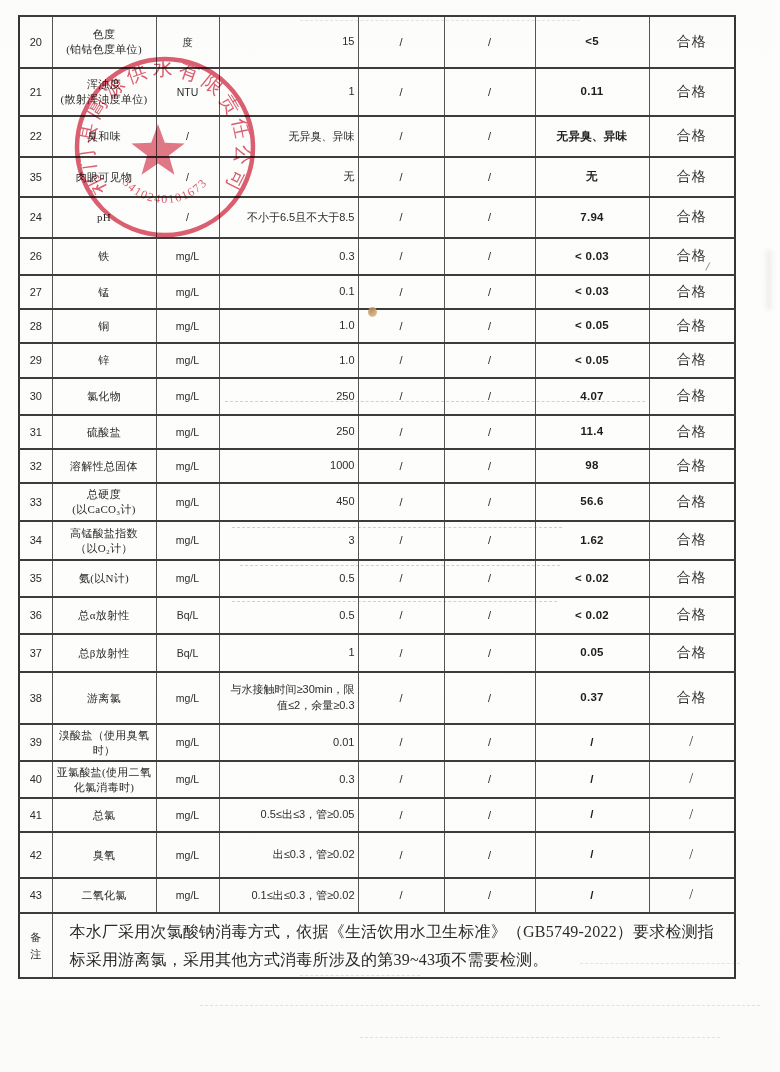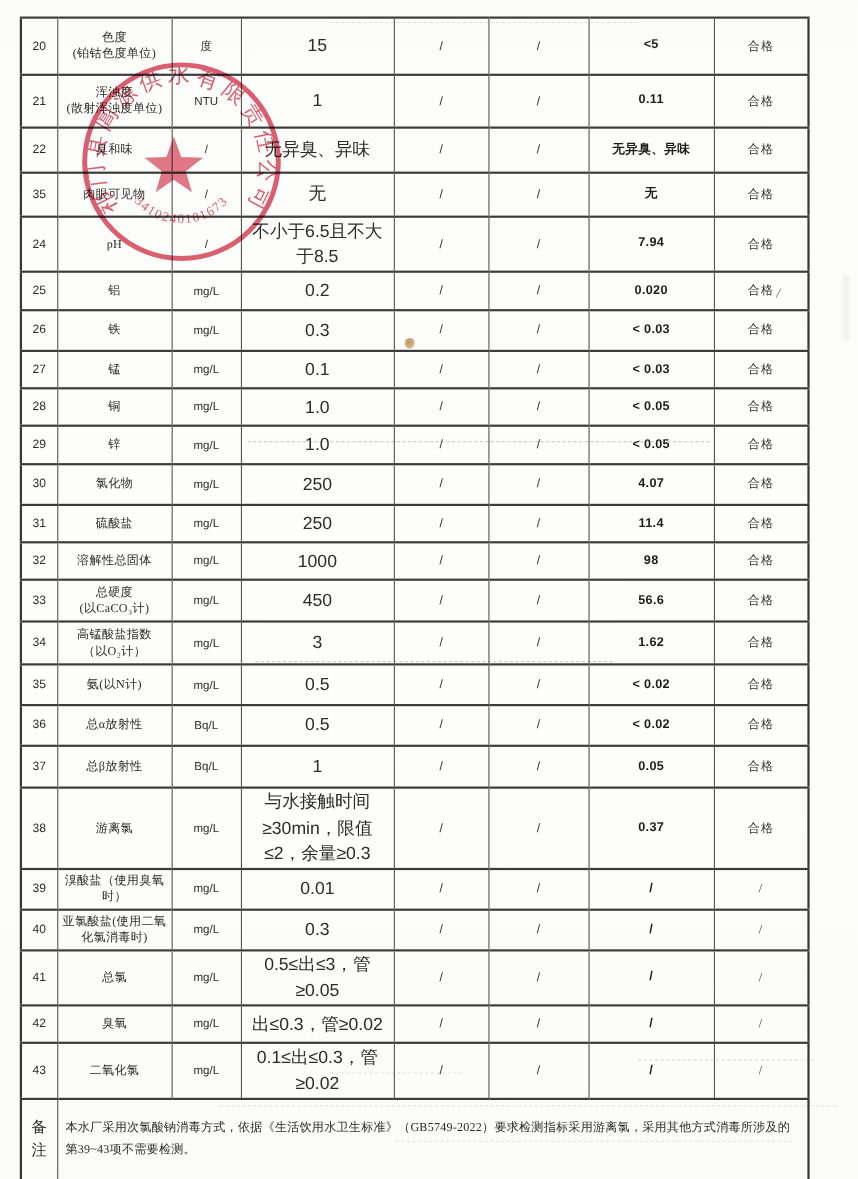--- a/index.html
+++ b/index.html
@@ -19,29 +19,29 @@
   td{
     border-left:1px solid #555;border-right:1px solid #555;
     border-top:2px solid #3c3c3c;border-bottom:2px solid #3c3c3c;
     text-align:center;vertical-align:middle;
     padding:1px 3px;font-size:11px;line-height:1.35;
     overflow:hidden;
   }
   .c-no{font-size:11px;font-family:"Liberation Sans",sans-serif;}
   .c-item{white-space:pre-line;font-size:11px;letter-spacing:.3px;}
   .c-unit{font-size:10.5px;font-family:"Liberation Sans",sans-serif;}
-  .c-limit{font-size:16px;font-family:"Liberation Sans",sans-serif;line-height:1.45;}
+  .c-limit{font-size:11px;font-family:"Liberation Sans",sans-serif;line-height:1.45;text-align:right;}
   .c-slash{font-size:11px;font-family:"Liberation Sans",sans-serif;}
   .c-result{font-size:11.5px;font-weight:600;color:#1d1d1d;font-family:"Liberation Sans",sans-serif;letter-spacing:.3px;}
-  .c-verdict{font-size:11px;color:#333;letter-spacing:1px;}
-  .remark-label-cell{font-size:14px;padding:15px 5px;}
+  .c-verdict{font-size:14px;color:#333;letter-spacing:1px;}
+  .remark-label-cell{font-size:11px;padding:15px 5px;}
   .remark-label{display:inline-block;width:1.1em;line-height:1.5;word-break:break-all;}
   .remark-text{
-    text-align:left;font-size:11px;line-height:1.75;
-    padding:3px 7px;letter-spacing:.2px;
+    text-align:left;font-size:16px;line-height:1.75;
+    padding:3px 17px;letter-spacing:.2px;
   }
 
   
   .stamp{
     position:absolute;left:70px;top:52px;width:190px;height:190px;
     mix-blend-mode:multiply;opacity:.88;pointer-events:none;
   }
   .stamp text{font-family:"Liberation Serif","DejaVu Serif",serif;}
 
   
@@ -118,30 +118,20 @@
         <tr style="height: 41px;">
       <td class="c-no">24</td>
       <td class="c-item">pH</td>
       <td class="c-unit">/</td>
       <td class="c-limit">不小于6.5且不大于8.5</td>
       <td class="c-slash">/</td>
       <td class="c-slash">/</td>
       <td class="c-result">7.94</td>
       <td class="c-verdict">合格</td>
     </tr>
-        <tr style="height: 35px;">
-      <td class="c-no">25</td>
-      <td class="c-item">铝</td>
-      <td class="c-unit">mg/L</td>
-      <td class="c-limit">0.2</td>
-      <td class="c-slash">/</td>
-      <td class="c-slash">/</td>
-      <td class="c-result">0.020</td>
-      <td class="c-verdict">合格</td>
-    </tr>
         <tr style="height: 37px;">
       <td class="c-no">26</td>
       <td class="c-item">铁</td>
       <td class="c-unit">mg/L</td>
       <td class="c-limit">0.3</td>
       <td class="c-slash">/</td>
       <td class="c-slash">/</td>
       <td class="c-result">&lt; 0.03</td>
       <td class="c-verdict">合格</td>
     </tr>
@@ -250,21 +240,21 @@
         <tr style="height: 38px;">
       <td class="c-no">37</td>
       <td class="c-item">总β放射性</td>
       <td class="c-unit">Bq/L</td>
       <td class="c-limit">1</td>
       <td class="c-slash">/</td>
       <td class="c-slash">/</td>
       <td class="c-result">0.05</td>
       <td class="c-verdict">合格</td>
     </tr>
-        <tr style="height: 41px; margin-top: 24px;">
+        <tr style="height: 52px; margin-top: 24px;">
       <td class="c-no">38</td>
       <td class="c-item">游离氯</td>
       <td class="c-unit">mg/L</td>
       <td class="c-limit">与水接触时间≥30min，限值≤2，余量≥0.3</td>
       <td class="c-slash">/</td>
       <td class="c-slash">/</td>
       <td class="c-result">0.37</td>
       <td class="c-verdict">合格</td>
     </tr>
         <tr style="height: 37px;">
@@ -290,21 +280,21 @@
         <tr style="height: 34px;">
       <td class="c-no">41</td>
       <td class="c-item">总氯</td>
       <td class="c-unit">mg/L</td>
       <td class="c-limit">0.5≤出≤3，管≥0.05</td>
       <td class="c-slash">/</td>
       <td class="c-slash">/</td>
       <td class="c-result">/</td>
       <td class="c-verdict">/</td>
     </tr>
-        <tr style="height: 34px;">
+        <tr style="height: 46px;">
       <td class="c-no">42</td>
       <td class="c-item">臭氧</td>
       <td class="c-unit">mg/L</td>
       <td class="c-limit">出≤0.3，管≥0.02</td>
       <td class="c-slash">/</td>
       <td class="c-slash">/</td>
       <td class="c-result">/</td>
       <td class="c-verdict">/</td>
     </tr>
         <tr style="height: 35px;">

